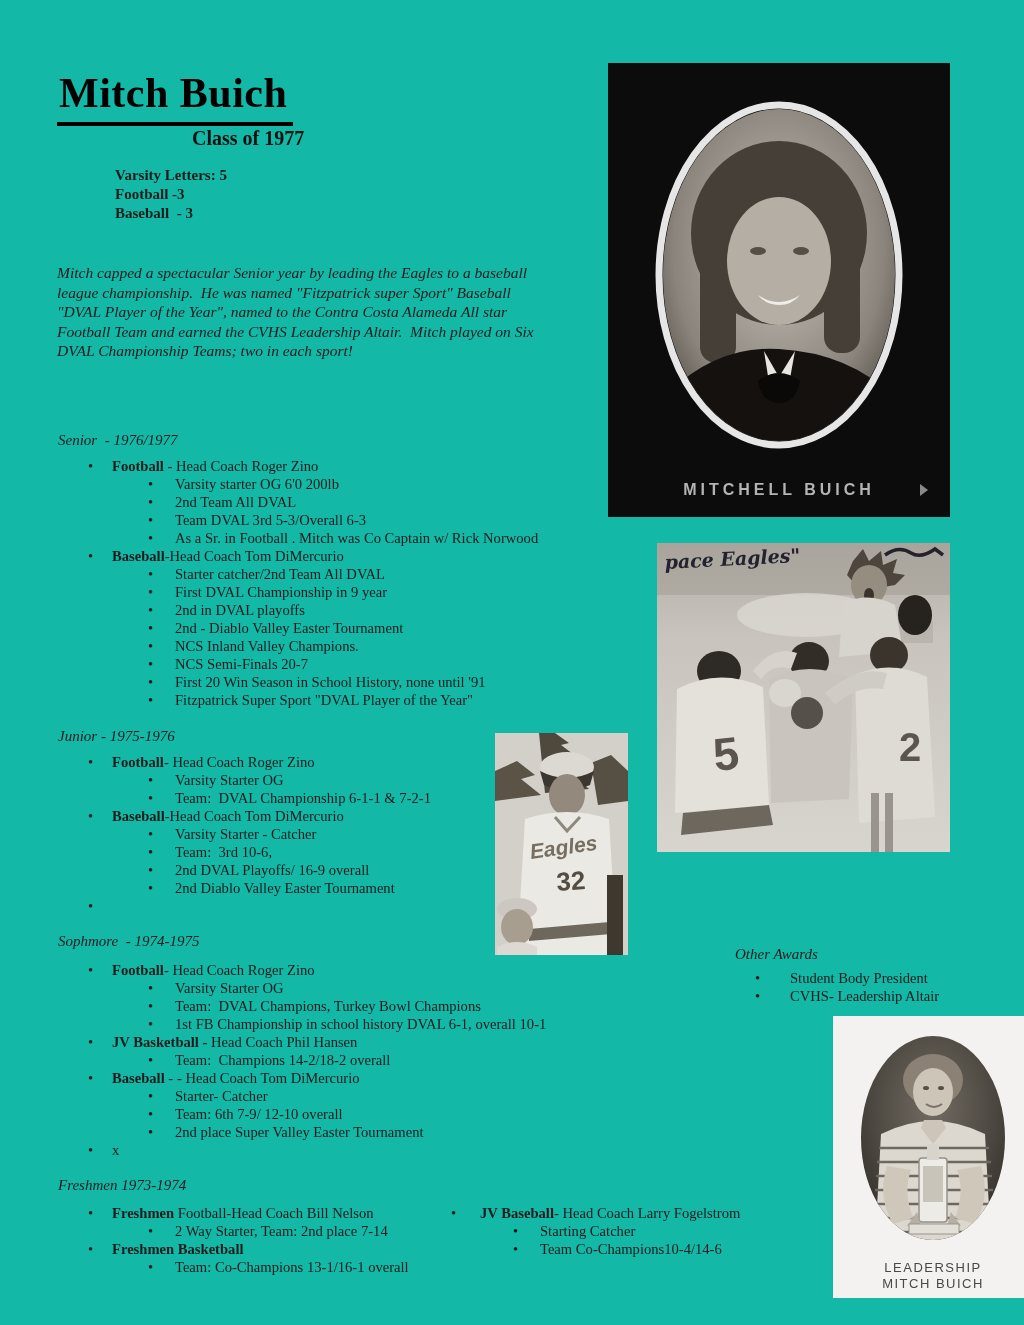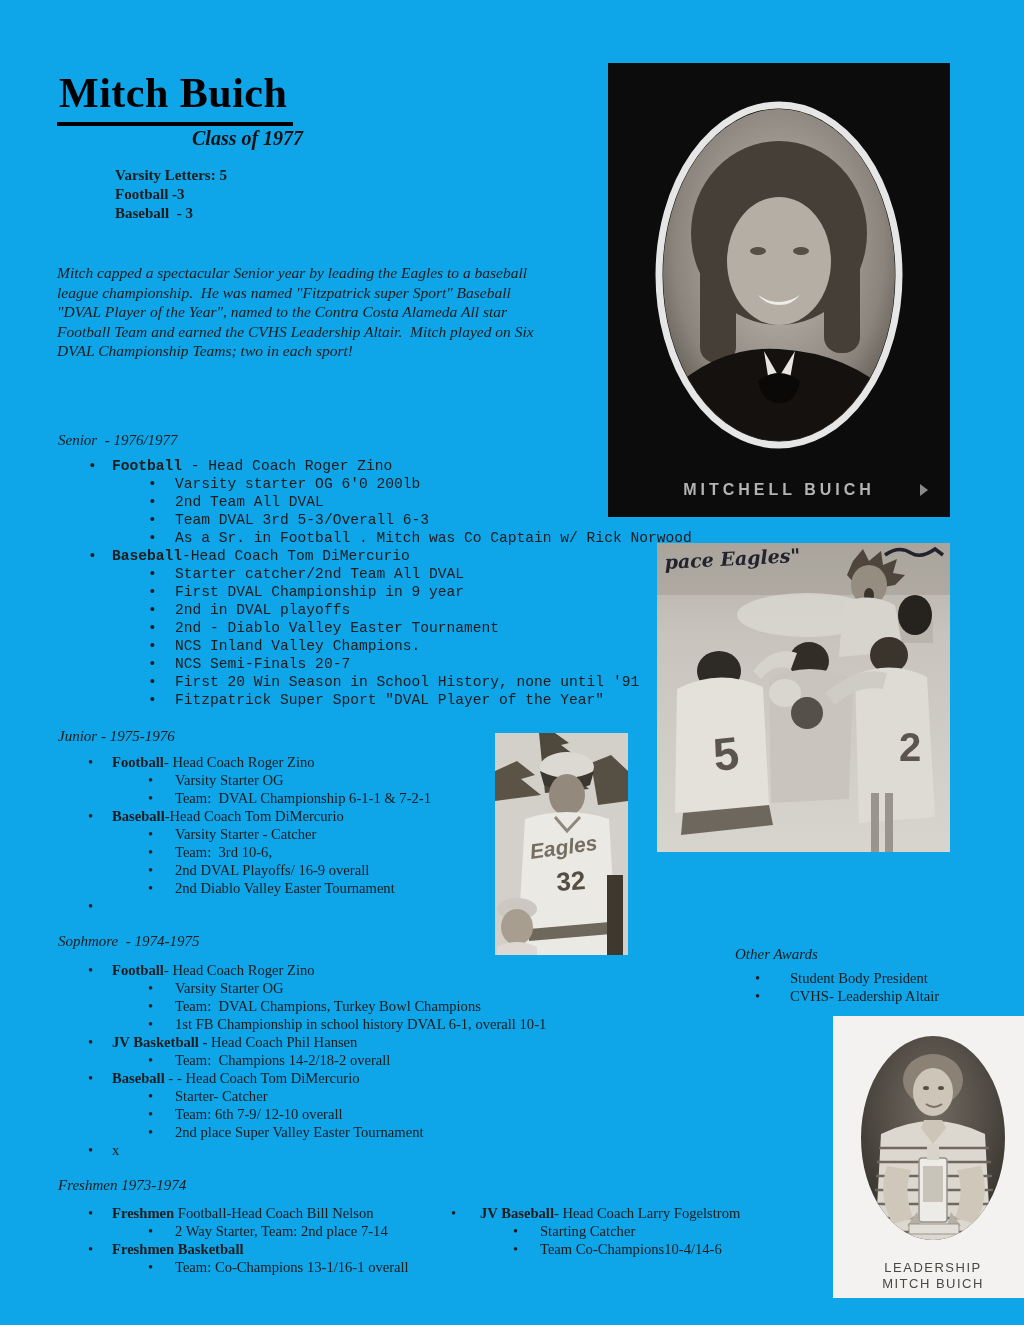--- a/index.html
+++ b/index.html
@@ -1,16 +1,16 @@
 <!DOCTYPE html>
 <html><head>
 <meta charset="utf-8">
 <style>
   html,body{margin:0;padding:0;background:#ffffff;}
-  .page{position:relative;width:1024px;height:1325px;background:#0ea5e9;
+  .page{position:relative;width:1024px;height:1325px;background:#14b8a6;
         font-family:"Liberation Serif",serif;color:#1c1c1c;overflow:hidden;}
   .abs{position:absolute;}
   .title{font-size:42px;font-weight:bold;color:#000;line-height:1;
          border-bottom:4px solid #000;padding:0 6px 6px 2px;letter-spacing:.5px;}
   .subtitle{font-size:20px;font-weight:bold;color:#111;}
   .varsity div{font-size:15px;font-weight:bold;line-height:19px;white-space:pre;}
   .intro{font-style:italic;font-size:15.5px;line-height:19.5px;width:480px;white-space:pre-wrap;}
   .sec-h{font-style:italic;font-size:15px;white-space:pre;}
   .lst{font-size:14.6px;}
   .li{position:relative;height:18px;line-height:18px;white-space:pre;}
@@ -23,32 +23,32 @@
   .hand{font-family:"DejaVu Serif",serif;font-style:italic;font-weight:bold;}
 </style>
 </head>
 <body>
 
 <div class="page">
 
   <div class="abs" style="left:57px;top:72px;">
     <span class="title">Mitch Buich</span>
   </div>
-  <div class="abs subtitle" style="left:192px;top:127px;font-style:italic;">Class of 1977</div>
+  <div class="abs subtitle" style="left:192px;top:127px;">Class of 1977</div>
 
   <div class="abs varsity" style="left:115px;top:166px;">
     <div>Varsity Letters: 5</div>
     <div>Football -3</div>
     <div>Baseball  - 3</div>
   </div>
 
   <div class="abs intro" style="left:57px;top:263px;">Mitch capped a spectacular Senior year by leading the Eagles to a baseball league championship.  He was named "Fitzpatrick super Sport" Baseball "DVAL Player of the Year", named to the Contra Costa Alameda All star Football Team and earned the CVHS Leadership Altair.  Mitch played on Six DVAL Championship Teams; two in each sport!</div>
 
   <div class="abs sec-h" style="left:58px;top:432px;">Senior  - 1976/1977</div>
-  <div class="abs lst" style="left:60px;top:457px;font-family:Liberation Mono, monospace;">
+  <div class="abs lst" style="left:60px;top:457px;">
     <div class="li l1"><b>Football</b><span> - Head Coach Roger Zino</span></div>
     <div class="li l2"><span>Varsity starter OG 6'0 200lb</span></div>
     <div class="li l2"><span>2nd Team All DVAL</span></div>
     <div class="li l2"><span>Team DVAL 3rd 5-3/Overall 6-3</span></div>
     <div class="li l2"><span>As a Sr. in Football . Mitch was Co Captain w/ Rick Norwood</span></div>
     <div class="li l1"><b>Baseball</b><span>-Head Coach Tom DiMercurio</span></div>
     <div class="li l2"><span>Starter catcher/2nd Team All DVAL</span></div>
     <div class="li l2"><span>First DVAL Championship in 9 year</span></div>
     <div class="li l2"><span>2nd in DVAL playoffs</span></div>
     <div class="li l2"><span>2nd - Diablo Valley Easter Tournament</span></div>

